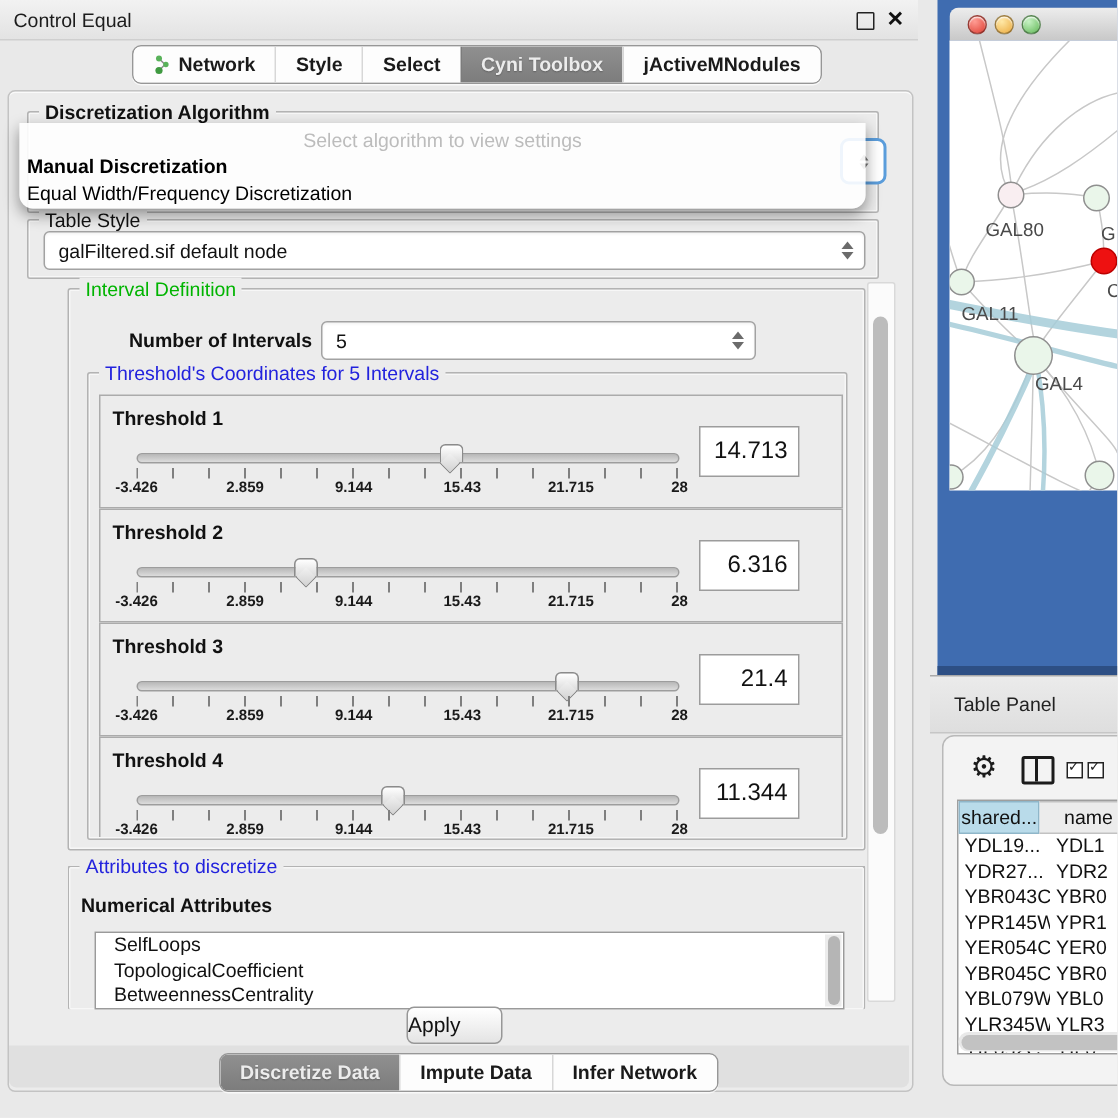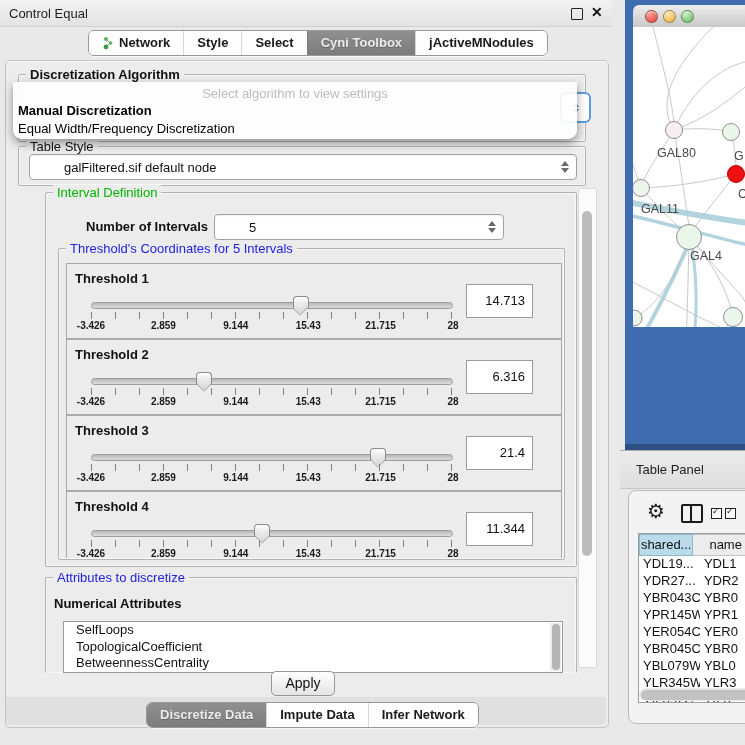--- a/index.html
+++ b/index.html
@@ -23,21 +23,21 @@
   #main-panel{left:5px;top:60px;width:602px;height:666px;background:#ececec;border:1px solid #c3c3c3;border-radius:5px;box-shadow:inset 0 1px 0 #fafafa;}
   #bottom-band{left:6px;top:697px;width:600px;height:28px;background:#e0e0e0;border-radius:0 0 5px 5px;}
 
   .group{position:absolute;border:1px solid #b3b3b3;border-radius:2px;box-shadow:inset 0 0 0 1px #f7f7f7;}
   .gtitle{position:absolute;top:-8px;left:7px;background:#ececec;padding:0 4px;font-size:13px;white-space:nowrap;}
   .gtitle.green{color:#00b400;}
   .gtitle.blue{color:#2222dd;}
   .gtitle.black{color:#111;font-weight:bold;}
 
   .combo{position:absolute;background:#fff;border:1px solid #a2a2a2;border-radius:4px;font-size:13px;color:#111;display:flex;align-items:center;box-shadow:inset 0 1px 2px rgba(0,0,0,.06);}
-  .combo .val{flex:1;padding-left:9px;white-space:nowrap;overflow:hidden;margin-left:25px;}
+  .combo .val{flex:1;padding-left:9px;white-space:nowrap;overflow:hidden;}
   .stepper{width:16px;display:flex;flex-direction:column;align-items:center;justify-content:center;gap:2px;margin-right:3px;}
   .stepper i{display:block;width:0;height:0;border-left:4px solid transparent;border-right:4px solid transparent;}
   .stepper .up{border-bottom:5px solid #6b6b6b;}
   .stepper .dn{border-top:5px solid #6b6b6b;}
 
   
   #algo-combo-frag{left:560px;top:92px;width:27px;height:27px;background:#fff;border:2.5px solid #5b9ddb;border-radius:6px;display:flex;flex-direction:column;align-items:center;justify-content:center;gap:2px;}
   #algo-combo-frag i{display:block;width:0;height:0;border-left:3.5px solid transparent;border-right:3.5px solid transparent;}
   #algo-combo-frag .up{border-bottom:4px solid #777;}
   #algo-combo-frag .dn{border-top:4px solid #777;}
@@ -51,33 +51,33 @@
   
   .tbox{position:absolute;left:7px;width:494px;height:74px;border:1px solid #ababab;background:#ececec;}
   .tlabel{position:absolute;left:8px;top:7px;font-size:13px;font-weight:bold;color:#111;}
   .slider{position:absolute;left:24px;top:0;width:362px;height:74px;}
   .track{position:absolute;left:0;top:38px;width:360px;height:5px;background:linear-gradient(#b9b9b9,#dcdcdc);border:1px solid #9d9d9d;border-radius:4px;}
   .thumb{position:absolute;top:32px;width:14px;height:11px;border:1px solid #8b8b8b;border-bottom:none;border-radius:4px 4px 0 0;background:linear-gradient(#ffffff,#dcdcdc);}
   .thumb::after{content:'';position:absolute;left:1.6px;top:6.5px;width:9px;height:9px;transform:rotate(45deg);border-right:1px solid #8b8b8b;border-bottom:1px solid #8b8b8b;border-radius:1px;background:linear-gradient(135deg,#f2f2f2,#d2d2d2);}
   .ticks{position:absolute;left:0;top:48px;width:362px;height:7px;background:repeating-linear-gradient(to right,#7f7f7f 0 1px,transparent 1px 24px);}
   .scale{position:absolute;left:0;top:56px;width:362px;height:12px;font-size:10px;font-weight:bold;color:#1a1a1a;}
   .scale span{position:absolute;transform:translateX(-50%);white-space:nowrap;}
-  .vbox{position:absolute;right:28px;top:20px;width:58px;height:32px;background:#fff;border:1px solid #9c9c9c;font-size:13px;color:#111;text-align:right;line-height:32px;padding-right:7px;}
+  .vbox{position:absolute;right:28px;top:20px;width:58px;height:32px;background:#fff;border:1px solid #9c9c9c;font-size:16px;color:#111;text-align:right;line-height:32px;padding-right:7px;}
 
   
   #attr-list{position:absolute;left:17px;top:43px;width:498px;height:50px;background:#fff;border:1px solid #9a9a9a;overflow:hidden;}
   #attr-list .li{font-size:13px;color:#111;line-height:16.5px;padding-left:12px;white-space:nowrap;}
   #attr-sb{position:absolute;right:1px;top:1px;width:11px;height:48px;background:#ececec;}
   #attr-sb .th{position:absolute;left:1.5px;top:1px;width:8px;height:46px;background:#b5b5b5;border-radius:5px;}
 
   
   #panel-sb{left:578px;top:188px;width:17px;height:478px;background:#fbfbfb;border:1px solid #d9d9d9;border-radius:2px;}
   #panel-sb .th{position:absolute;left:3px;top:22px;width:10px;height:345px;background:#bcbcbc;border-radius:6px;}
 
-  #apply-btn{left:271px;top:671px;width:62px;height:23px;background:linear-gradient(#ffffff,#e4e4e4);border:1px solid #979797;border-radius:5px;font-size:14px;color:#111;text-align:center;line-height:22px;}
+  #apply-btn{left:271px;top:671px;width:62px;height:23px;background:linear-gradient(#ffffff,#e4e4e4);border:1px solid #979797;border-radius:5px;font-size:14px;color:#111;text-align:left;line-height:22px;}
 
   
   #net-frame{left:625px;top:0;width:120px;height:450px;background:#3f6cb0;border-bottom:6px solid #2d4f84;box-sizing:border-box;}
   #net-titlebar{left:633px;top:5px;width:112px;height:22px;background:linear-gradient(#ededed,#c8c8c8);border-bottom:1px solid #9b9b9b;border-radius:6px 0 0 0;}
   .light{position:absolute;top:5px;width:11px;height:11px;border-radius:50%;border:1px solid rgba(0,0,0,.35);box-shadow:inset 0 1px 1px rgba(255,255,255,.8);}
   #light-red{left:12px;background:radial-gradient(circle at 35% 30%,#ff9d94,#dd3c30);}
   #light-yellow{left:30px;background:radial-gradient(circle at 35% 30%,#ffe9a8,#eba93b);}
   #light-green{left:48px;background:radial-gradient(circle at 35% 30%,#c7f2c4,#5fb654);}
   #net-canvas{left:633px;top:27px;width:112px;height:300px;background:#fff;overflow:hidden;}
 

